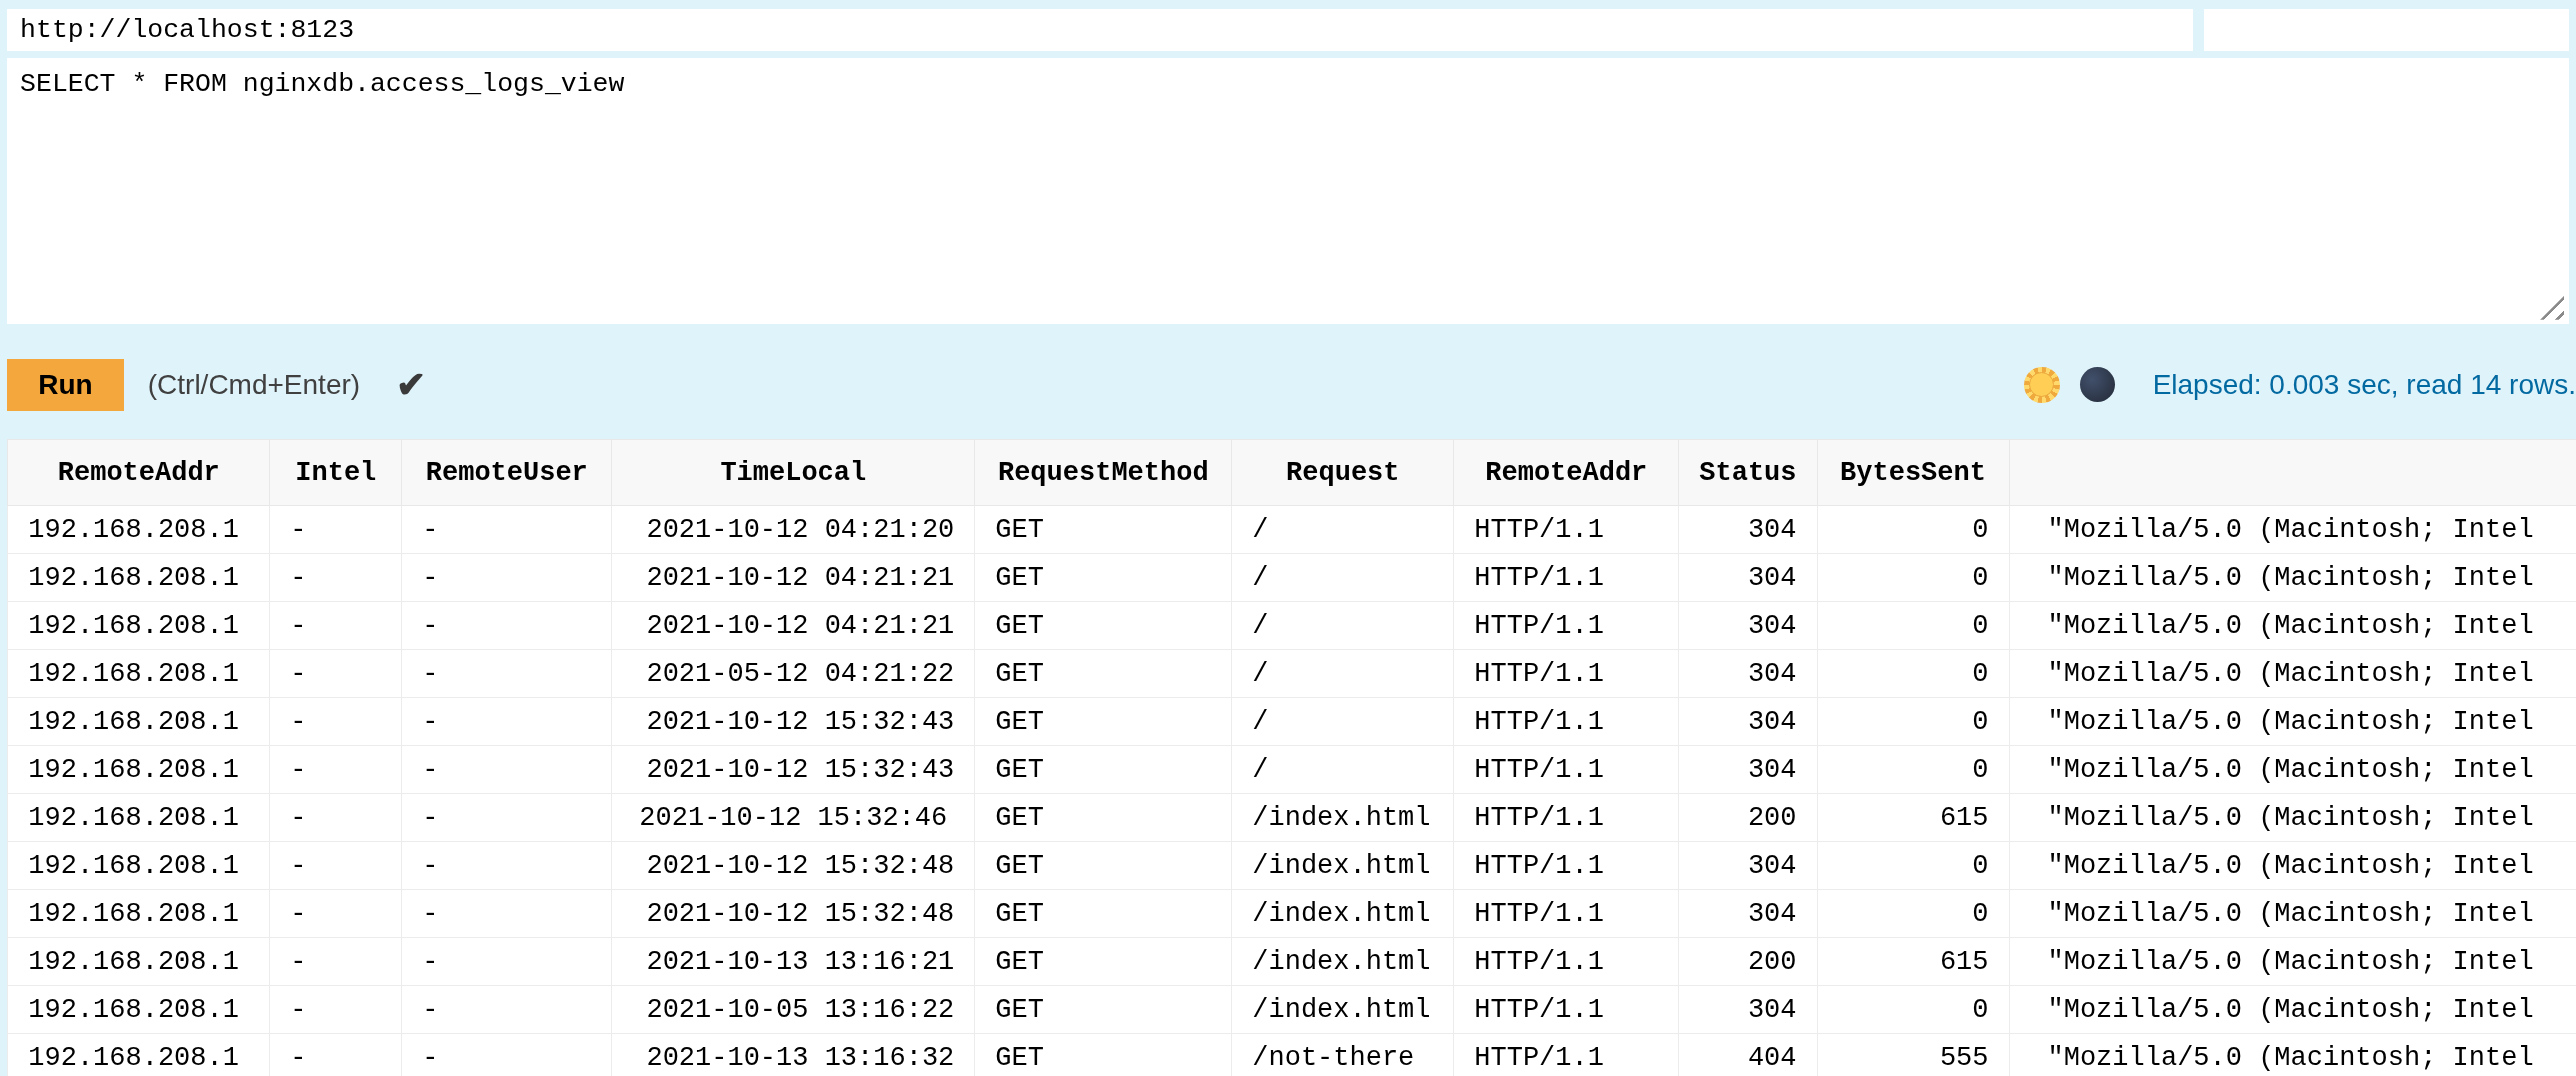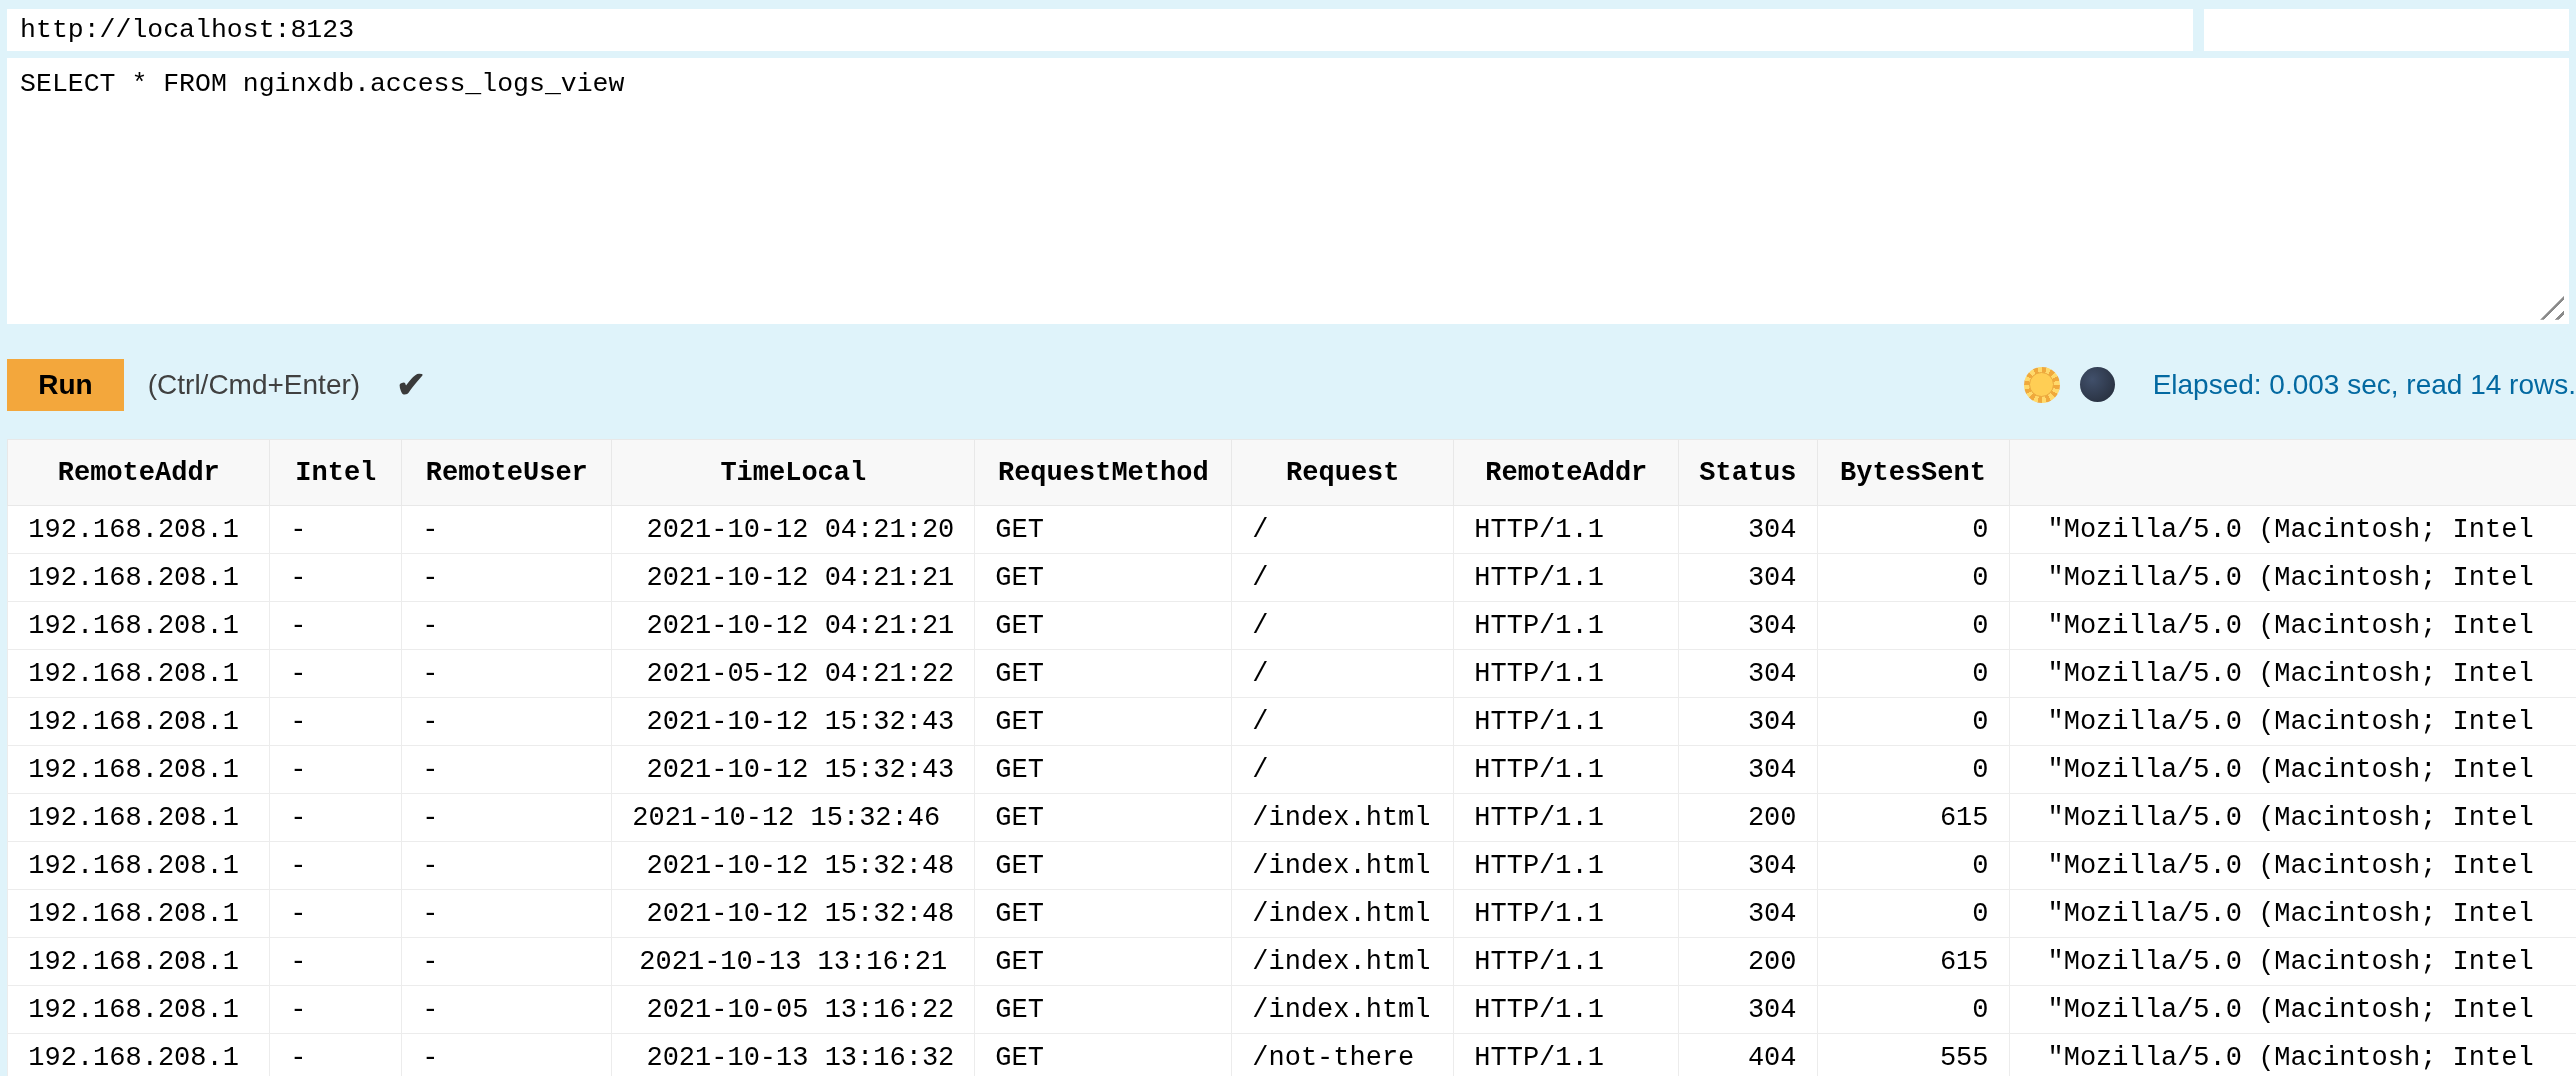--- a/index.html
+++ b/index.html
@@ -273,21 +273,21 @@
           <td style="text-align: left;">/</td>
           <td style="text-align: left;">HTTP/1.1</td>
           <td style="text-align: right;">304</td>
           <td style="text-align: right;">0</td>
           <td class="ua" style="text-align: left;">"Mozilla/5.0 (Macintosh; Intel</td>
         </tr>
         <tr>
           <td style="text-align: left;">192.168.208.1</td>
           <td style="text-align: left;">-</td>
           <td style="text-align: left;">-</td>
-          <td style="text-align: left;">2021-10-12 15:32:46</td>
+          <td style="text-align: center;">2021-10-12 15:32:46</td>
           <td style="text-align: left;">GET</td>
           <td style="text-align: left;">/index.html</td>
           <td style="text-align: left;">HTTP/1.1</td>
           <td style="text-align: right;">200</td>
           <td style="text-align: right;">615</td>
           <td class="ua" style="text-align: left;">"Mozilla/5.0 (Macintosh; Intel</td>
         </tr>
         <tr>
           <td style="text-align: left;">192.168.208.1</td>
           <td style="text-align: left;">-</td>
@@ -309,21 +309,21 @@
           <td style="text-align: left;">/index.html</td>
           <td style="text-align: left;">HTTP/1.1</td>
           <td style="text-align: right;">304</td>
           <td style="text-align: right;">0</td>
           <td class="ua" style="text-align: left;">"Mozilla/5.0 (Macintosh; Intel</td>
         </tr>
         <tr>
           <td style="text-align: left;">192.168.208.1</td>
           <td style="text-align: left;">-</td>
           <td style="text-align: left;">-</td>
-          <td style="text-align: center;">2021-10-13 13:16:21</td>
+          <td style="text-align: right;">2021-10-13 13:16:21</td>
           <td style="text-align: left;">GET</td>
           <td style="text-align: left;">/index.html</td>
           <td style="text-align: left;">HTTP/1.1</td>
           <td style="text-align: right;">200</td>
           <td style="text-align: right;">615</td>
           <td class="ua" style="text-align: left;">"Mozilla/5.0 (Macintosh; Intel</td>
         </tr>
         <tr>
           <td style="text-align: left;">192.168.208.1</td>
           <td style="text-align: left;">-</td>

